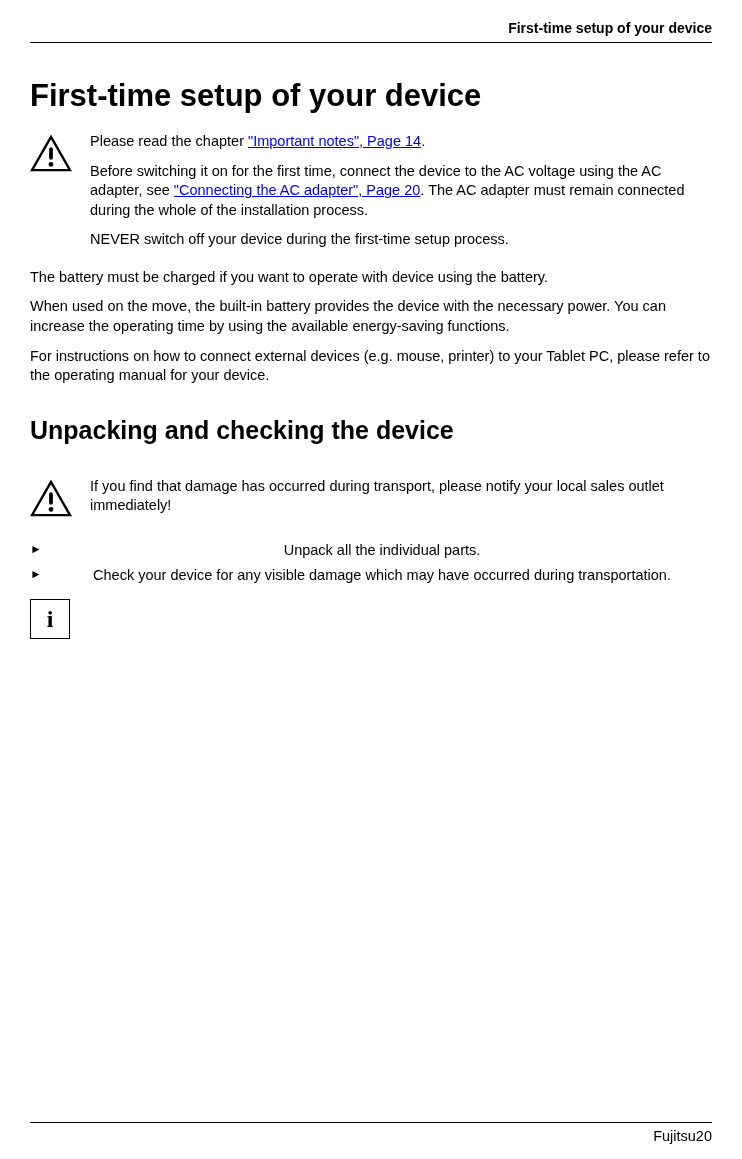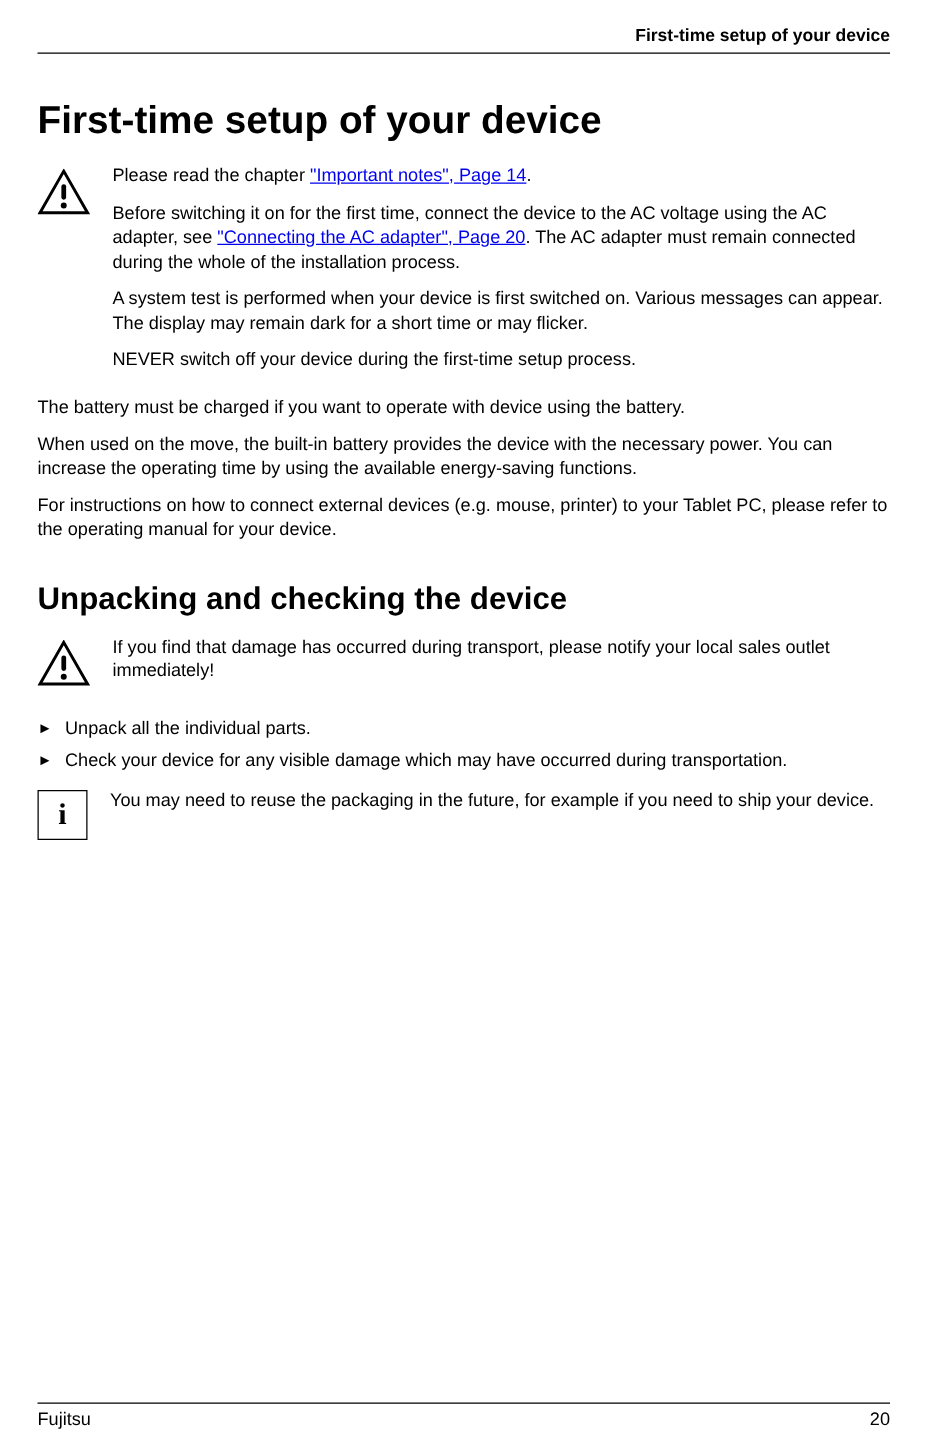--- a/index.html
+++ b/index.html
@@ -26,21 +26,21 @@
     }
     h1 {
       font-size: 31px;
       font-weight: bold;
       margin-bottom: 18px;
     }
     h2 {
       font-size: 25px;
       font-weight: bold;
       margin-top: 30px;
-      margin-bottom: 15px;
+      margin-bottom: 32px;
     }
     .warning-block {
       display: flex;
       align-items: flex-start;
       gap: 18px;
       margin-bottom: 18px;
     }
     .warning-icon {
       flex-shrink: 0;
       margin-top: 3px;
@@ -83,20 +83,21 @@
       margin-bottom: 10px;
     }
     .link {
       color: #0000EE;
       text-decoration: underline;
     }
     .step-list {
       list-style: none;
       margin-top: 15px;
       margin-bottom: 10px;
+      text-align: center;
     }
     .step-list li {
       font-size: 14.5px;
       line-height: 1.5;
       padding-left: 22px;
       position: relative;
       margin-bottom: 4px;
     }
     .step-list li::before {
       content: "►";
@@ -105,21 +106,21 @@
       font-size: 12px;
     }
     .footer-section {
       position: absolute;
       bottom: 15px;
       left: 30px;
       right: 30px;
       border-top: 1px solid black;
       padding-top: 5px;
       display: flex;
-      justify-content: space-between;
+      justify-content: flex-end;
       font-size: 14.5px;
     }
   </style>
 </head>
 <body>
 
 <div class="header-section">
   <span>First-time setup of your device</span>
 </div>
 
@@ -133,21 +134,20 @@
       <circle cx="22" cy="31" r="2.5" fill="black"></circle>
     </svg>
   </div>
   <div class="warning-content">
     <p>
       <span>Please read the chapter </span><span class="link">"Important notes", Page 14</span><span>.</span>
     </p>
     <p>
       <span>Before switching it on for the first time, connect the device to the AC voltage using the AC adapter, see </span><span class="link">"Connecting the AC adapter", Page 20</span><span>. The AC adapter must remain connected during the whole of the installation process.</span>
     </p>
-    <p>A system test is performed when your device is first switched on. Various messages can appear. The display may remain dark for a short time or may flicker.</p>
     <p>NEVER switch off your device during the first-time setup process.</p>
   </div>
 </div>
 
 <p class="body-text">The battery must be charged if you want to operate with device using the battery.</p>
 <p class="body-text">When used on the move, the built-in battery provides the device with the necessary power. You can increase the operating time by using the available energy-saving functions.</p>
 <p class="body-text">For instructions on how to connect external devices (e.g. mouse, printer) to your Tablet PC, please refer to the operating manual for your device.</p>
 
 <h2>Unpacking and checking the device</h2>
 
@@ -166,21 +166,18 @@
 
 <ul class="step-list">
   <li>Unpack all the individual parts.</li>
   <li>Check your device for any visible damage which may have occurred during transportation.</li>
 </ul>
 
 <div class="info-block">
   <div class="info-icon">
     <span>i</span>
   </div>
-  <div class="info-content">
-    <p>You may need to reuse the packaging in the future, for example if you need to ship your device.</p>
-  </div>
 </div>
 
 <div class="footer-section">
   <span>Fujitsu</span>
   <span>20</span>
 </div>
 
 </body></html>

